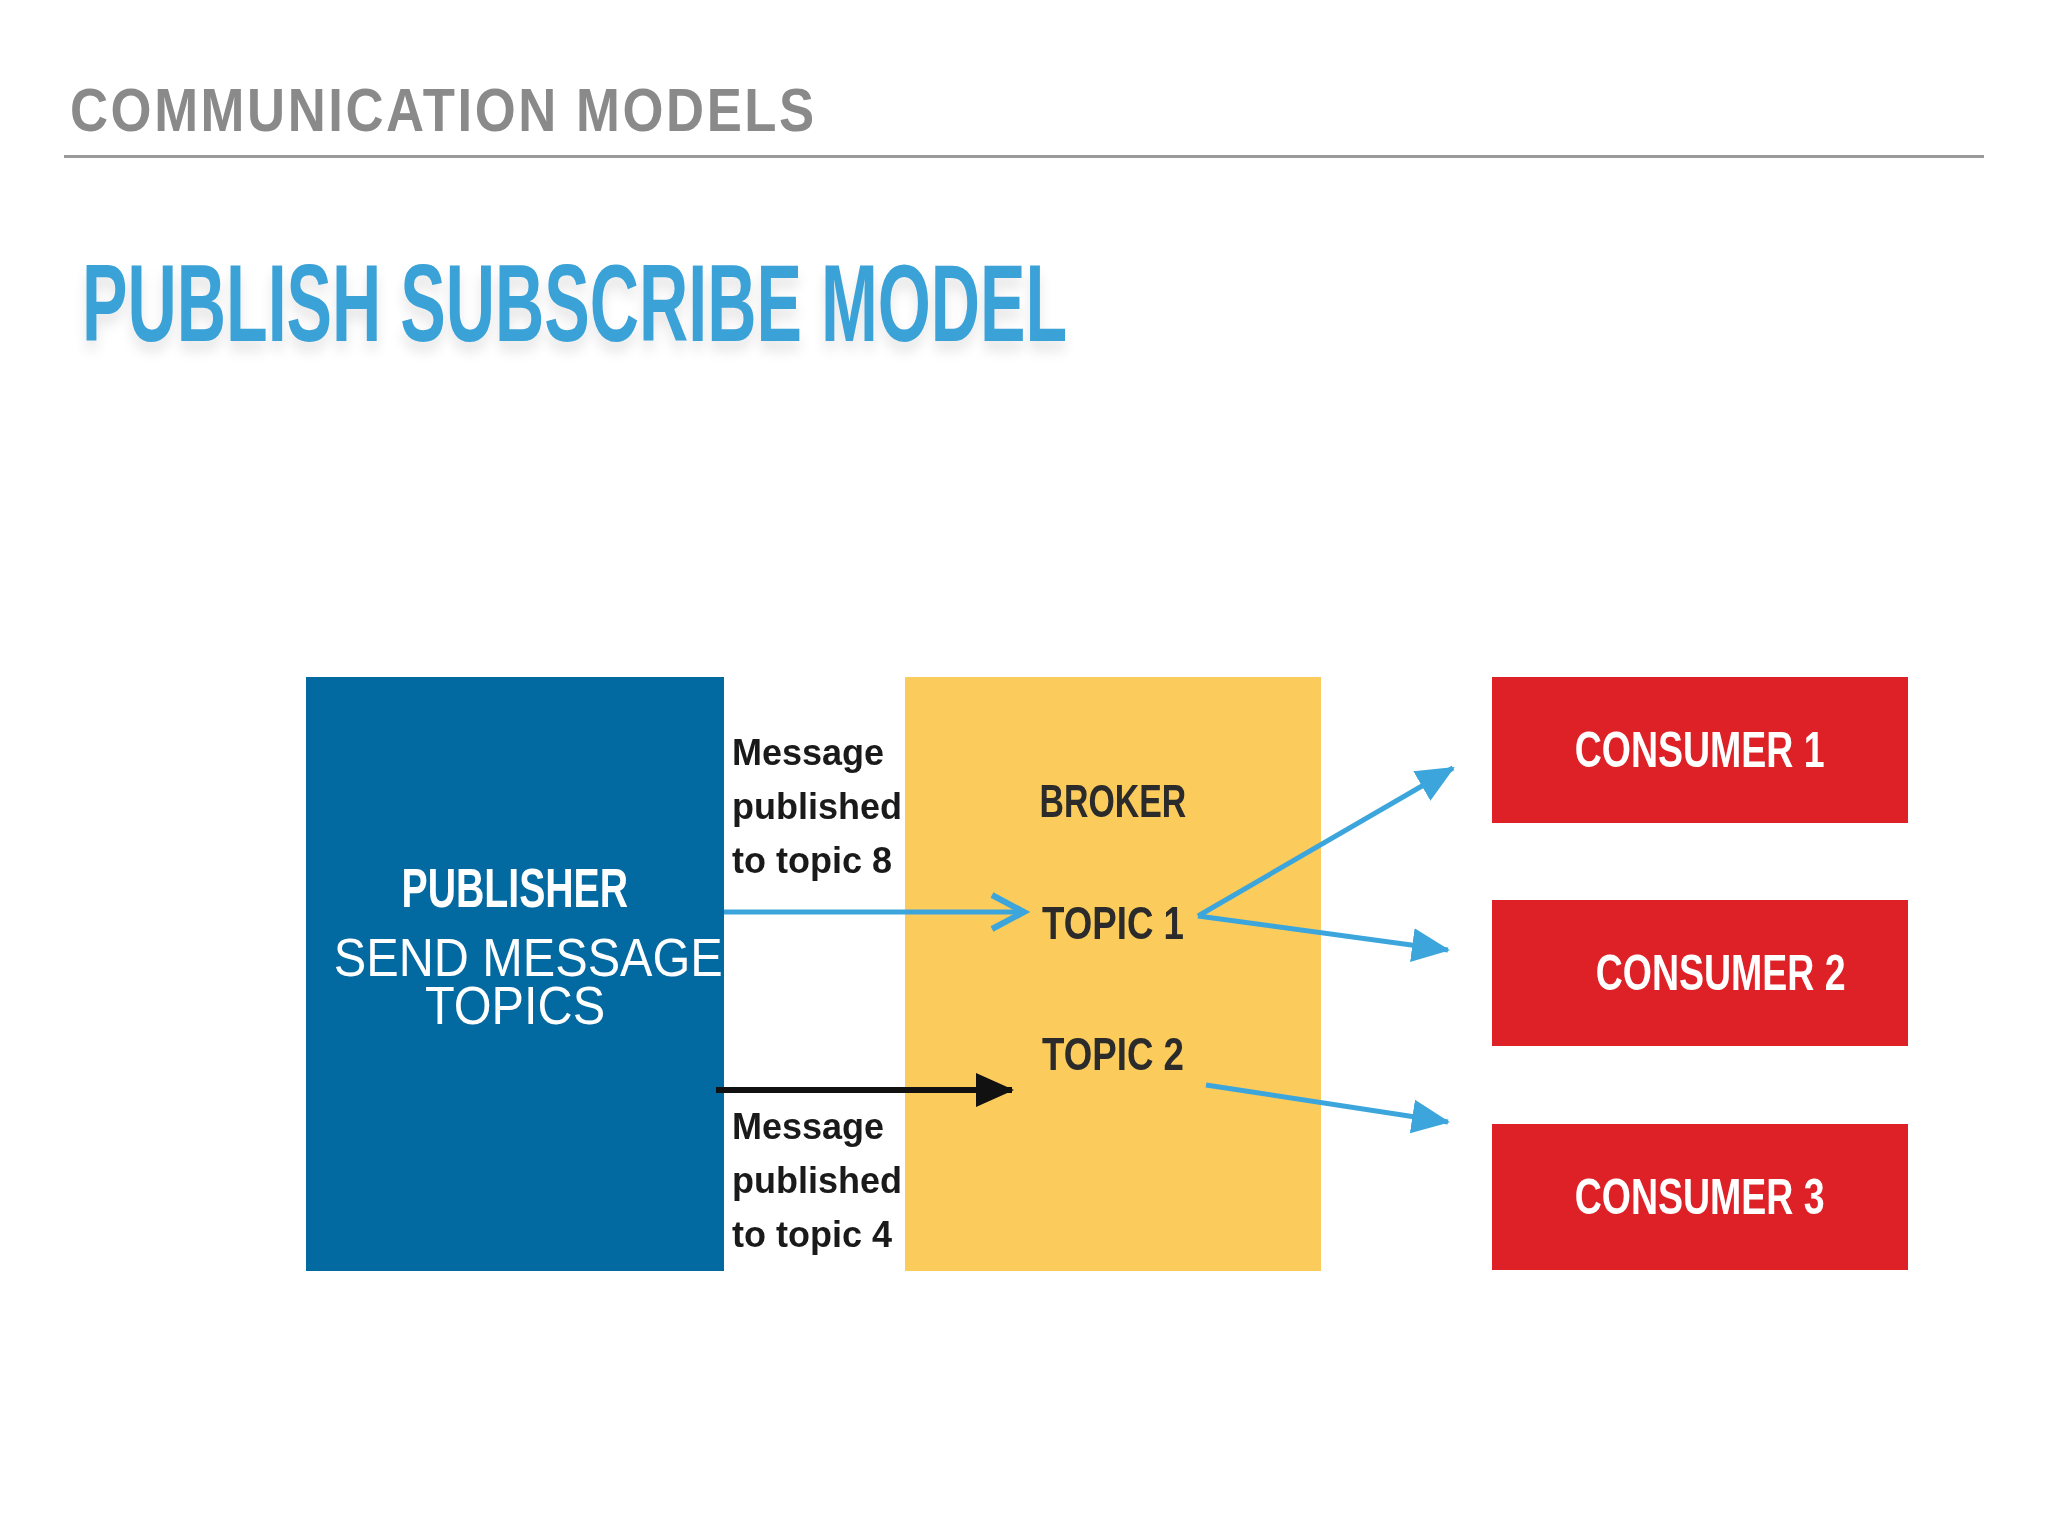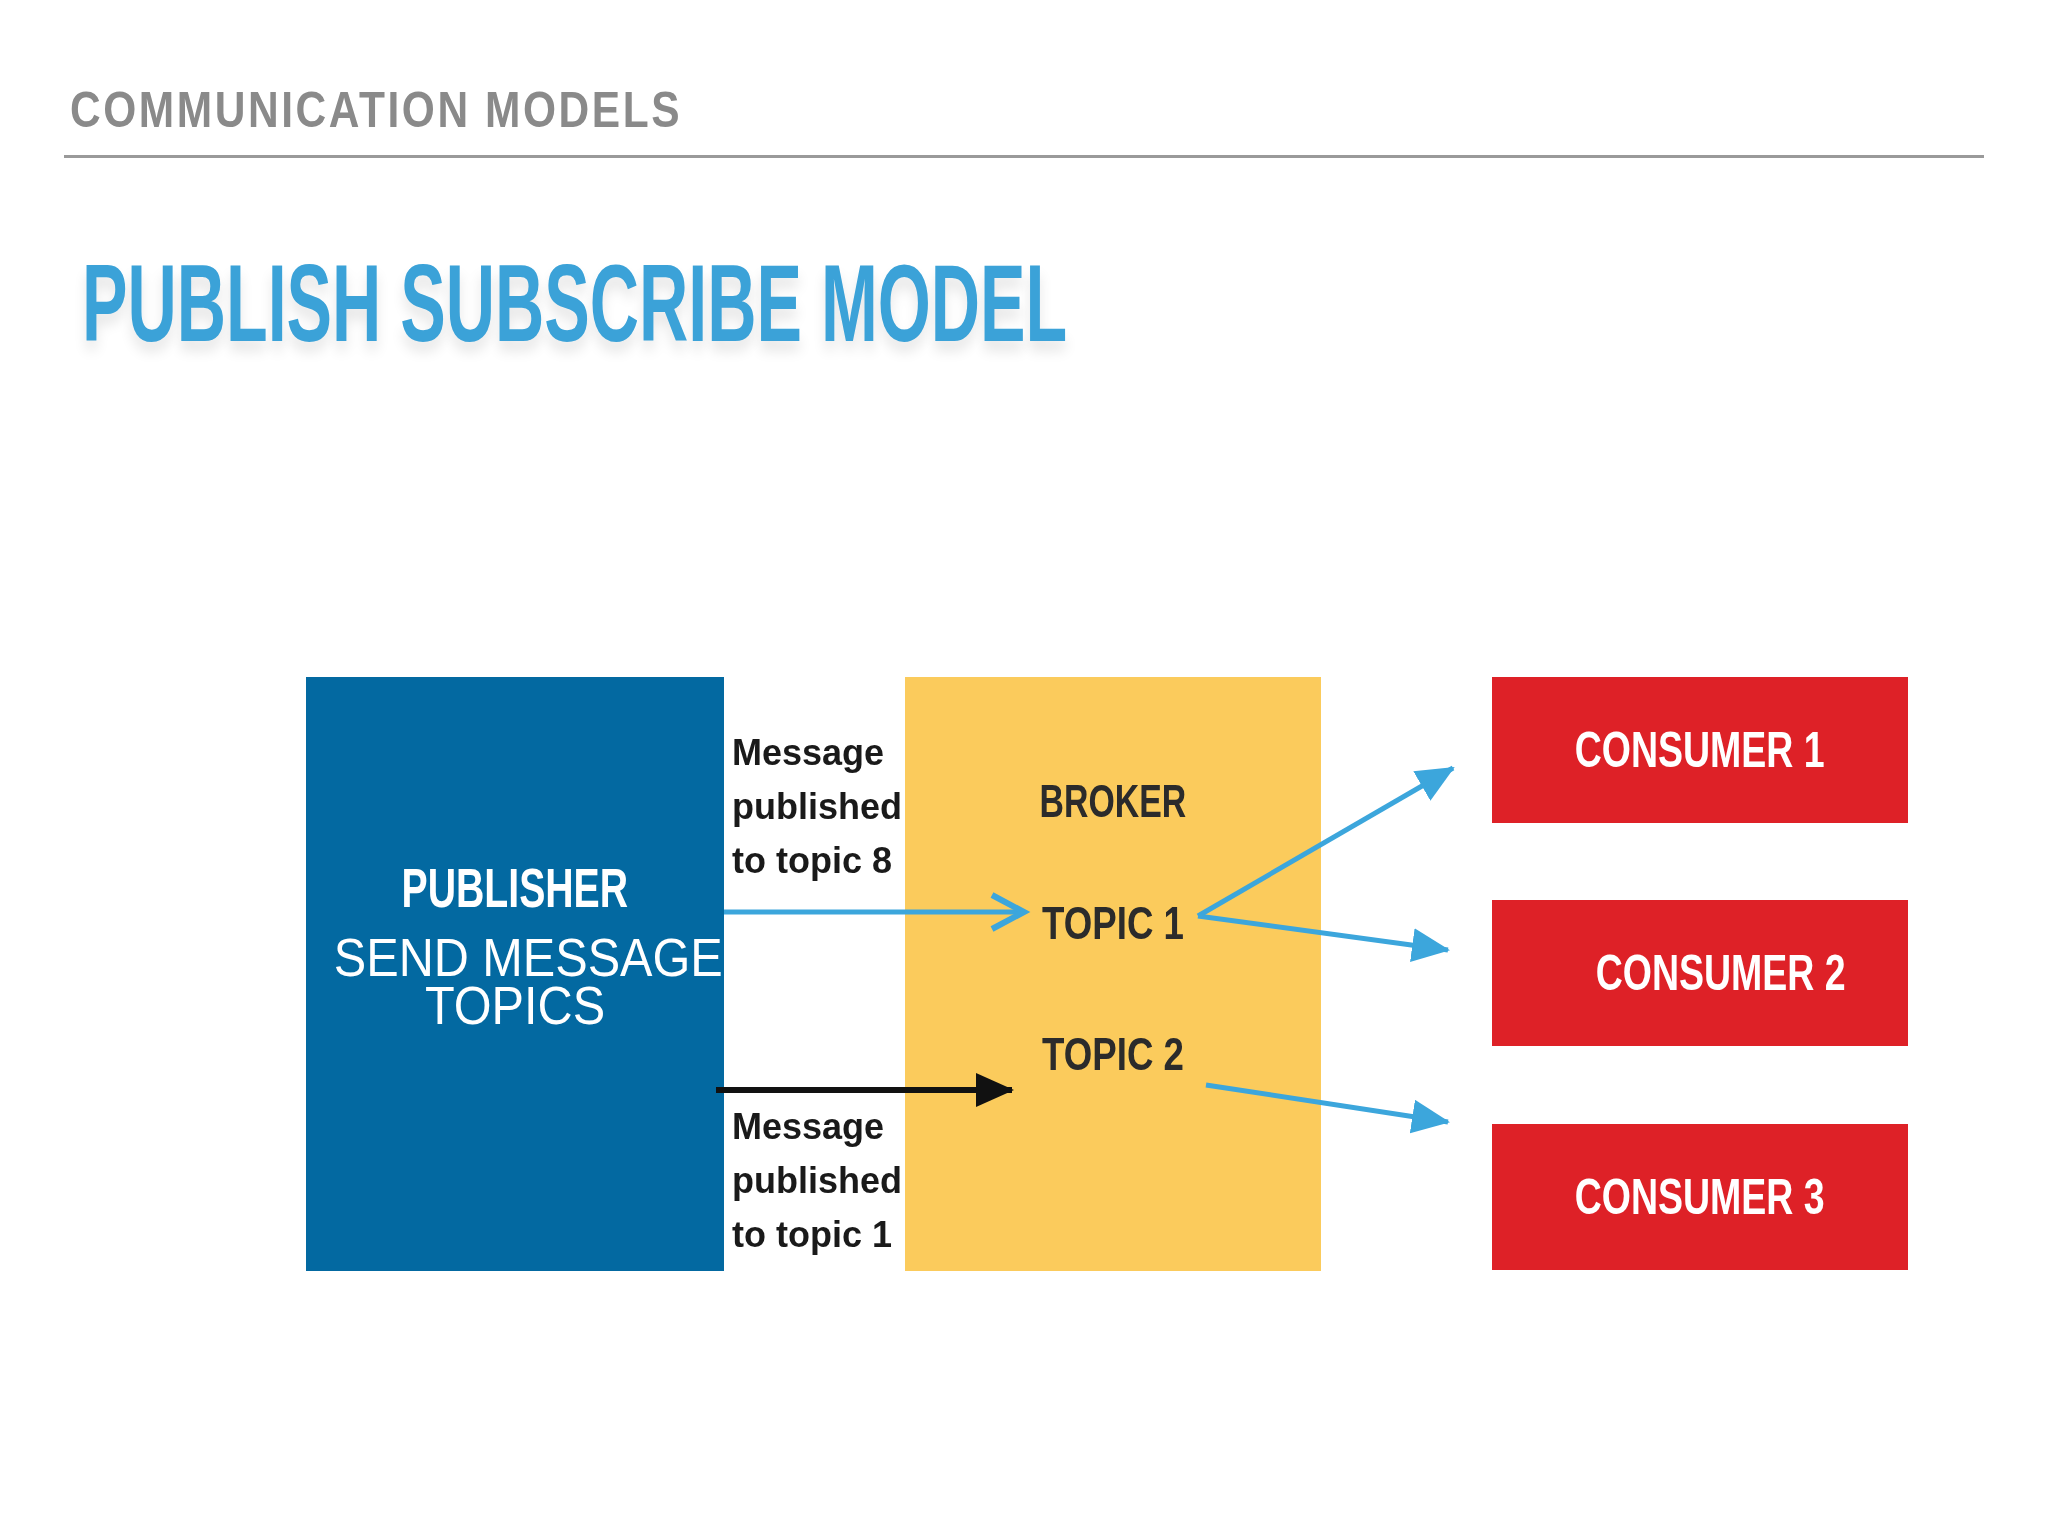--- a/index.html
+++ b/index.html
@@ -9,21 +9,21 @@
     background:#ffffff;
     overflow:hidden;
     font-family:"Liberation Sans", sans-serif;
   }
   .abs{position:absolute;}
   .cx{display:inline-block;white-space:nowrap;}
 
   
   .eyebrow{
     left:70px;top:81px;
-    font-size:50px;font-weight:700;letter-spacing:3px;
+    font-size:62px;font-weight:700;letter-spacing:3px;
     color:#8a8a8a;line-height:58px;
   }
   .eyebrow .cx{transform:scaleX(0.85);transform-origin:left center;}
   .rule{left:64px;top:155px;width:1920px;height:3px;background:#9a9a9a;}
 
   
   .title{
     left:70px;top:236px;margin:12px;
     font-size:110px;font-weight:700;line-height:110px;
     color:#3ba2d8;text-shadow:0 10px 16px rgba(0,0,0,0.10);
@@ -121,21 +121,21 @@
   </div>
 
   <div class="abs annotation annotation-1" style="color: rgb(26, 26, 26);">
     <div>Message</div>
     <div>published</div>
     <div>to topic 8</div>
   </div>
   <div class="abs annotation annotation-2" style="color: rgb(26, 26, 26);">
     <div>Message</div>
     <div>published</div>
-    <div>to topic 1</div>
+    <div>to topic 4</div>
   </div>
 
   <svg class="abs overlay" viewBox="0 0 2048 1536">
     <defs>
       <marker id="mChevron" markerUnits="userSpaceOnUse" markerWidth="48" markerHeight="48" refX="38" refY="23" orient="auto">
         <path d="M6,6 L38,23 L6,40" fill="none" stroke-width="6" stroke="#3ca6dc"></path>
       </marker>
       <marker id="mTriBlue" markerUnits="userSpaceOnUse" markerWidth="42" markerHeight="36" refX="36" refY="17" orient="auto">
         <path d="M0,0 L38,17 L0,34 Z" fill="#3ca6dc"></path>
       </marker>

